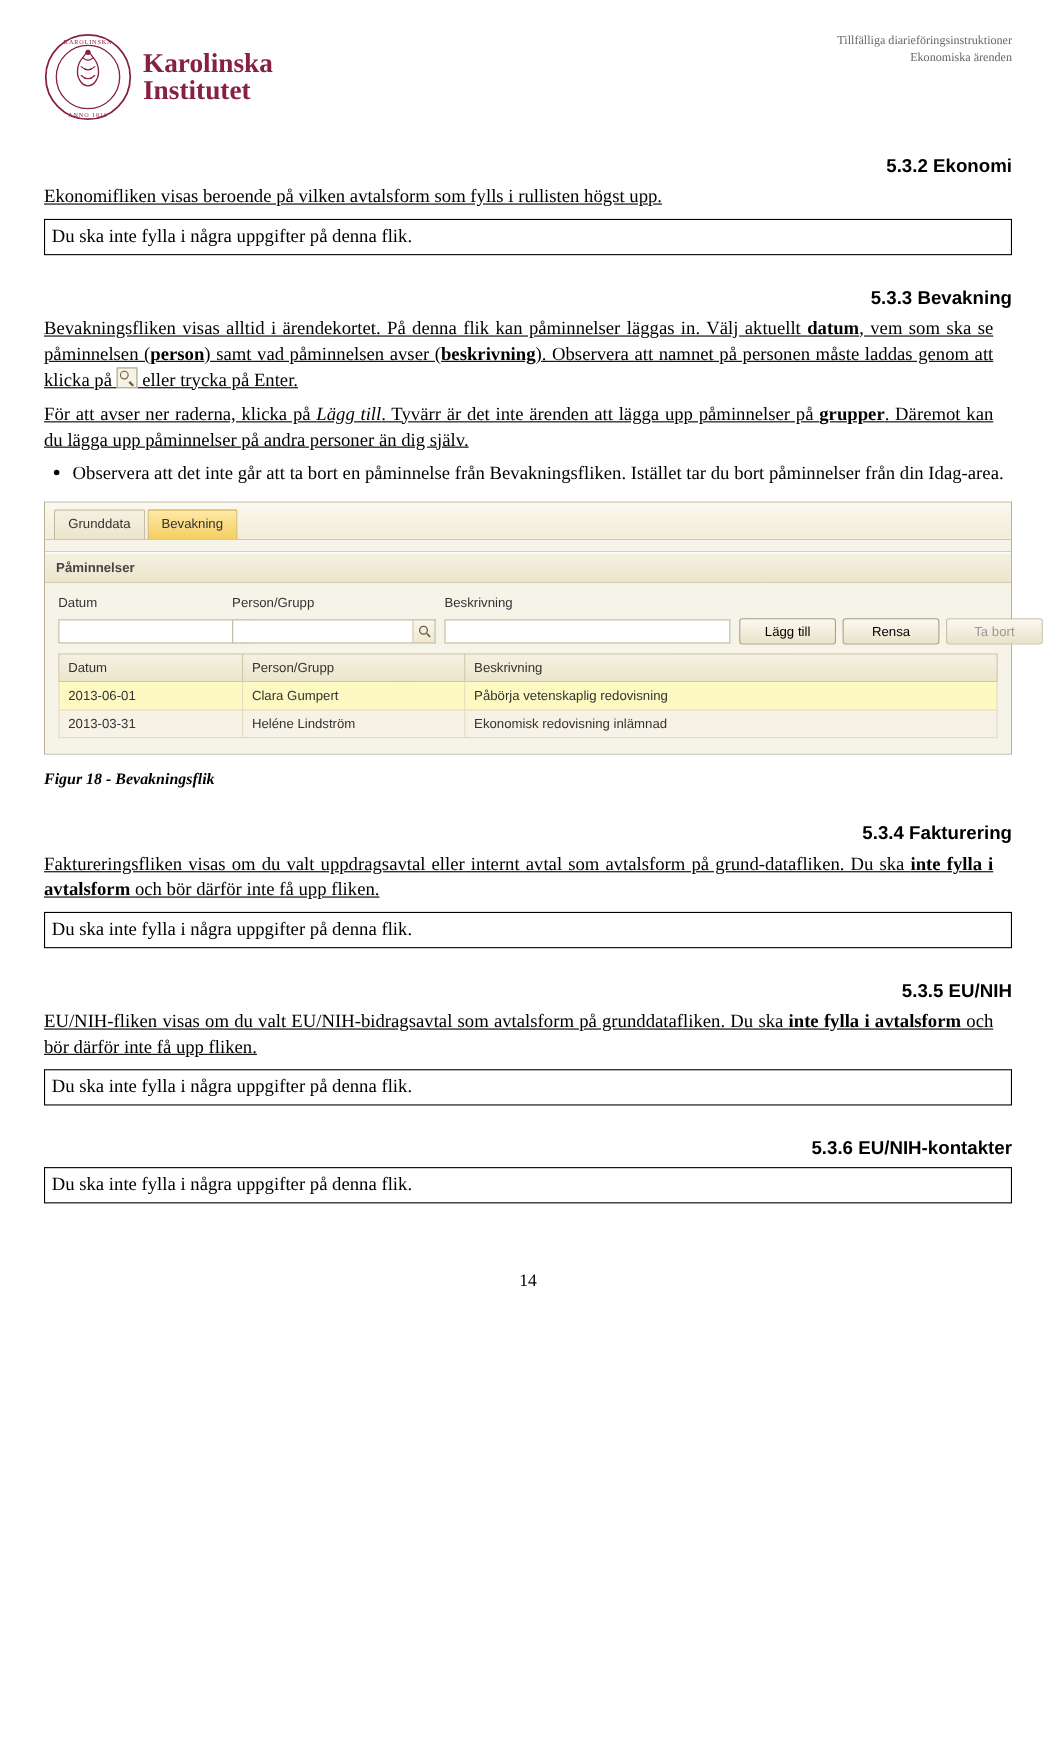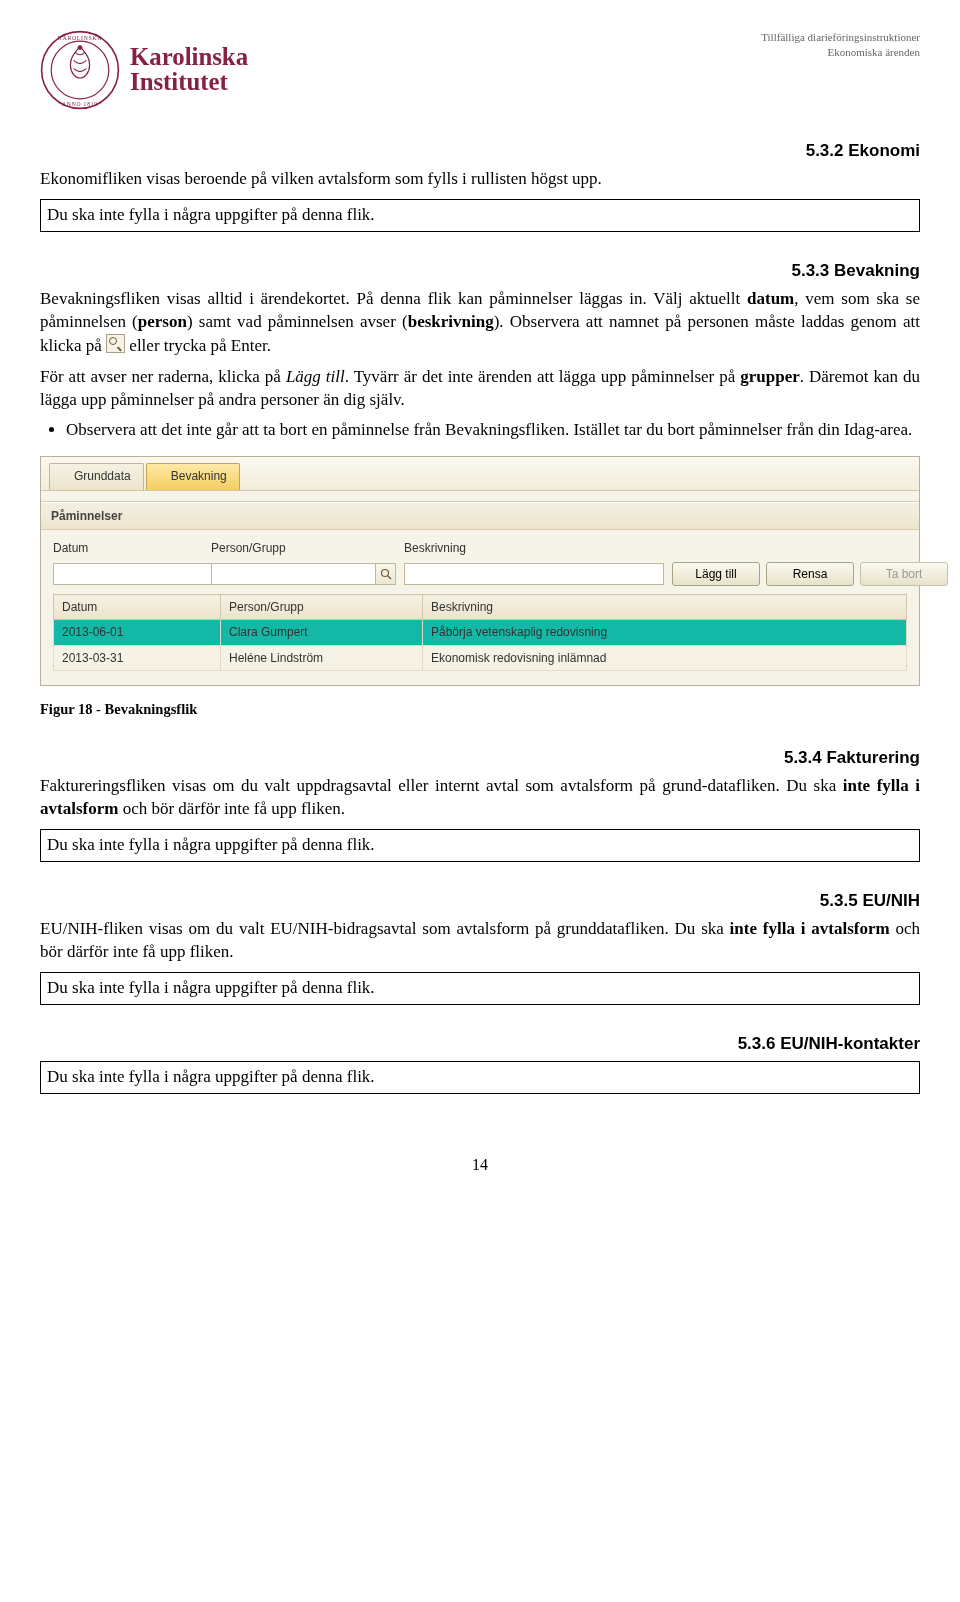--- a/index.html
+++ b/index.html
@@ -3,50 +3,50 @@
 <meta charset="utf-8">
 <style>
   body { margin:0; font-family:"Times New Roman", Times, serif; background:#fff; color:#000; font-size:17px; line-height:1.35; }
   .page { width:880px; margin:0 auto; padding:30px 40px 60px 40px; position:relative; }
   .header-row { display:flex; justify-content:space-between; align-items:flex-start; margin-bottom:30px; }
   .header-info { text-align:right; color:#666; font-size:11px; }
   .logo-block { display:flex; align-items:center; gap:8px; }
   .seal-svg { width:80px; height:80px; }
   .h3 { font-family:Arial, sans-serif; font-weight:bold; font-size:17px; margin:28px 0 5px 0;text-align:right; }
   .h3:first-of-type { margin-top:24px; }
-  .para { margin:0 0 8px 0; text-align:justify; }
+  .para { margin:0 17px 8px 0; text-align:justify;text-decoration:underline; }
   .boxed { border:1px solid #000; padding:4px 6px; margin:4px 0 18px 0; }
   ul.bullet { margin:0 0 14px 0; padding-left:26px; }
   ul.bullet li { margin:0 0 6px 0; text-align:justify; }
   .italic { font-style:italic; }
   .bold { font-weight:bold; }
-  .caption { font-weight:bold; font-size:14.5px; margin:14px 0 22px 0; }
+  .caption { font-style:italic; font-weight:bold; font-size:14.5px; margin:14px 0 22px 0; }
   .inline-icon { display:inline-block; width:17px; height:17px; vertical-align:-2px; border:1px solid #a8a08b; background:#f6f2e5; position:relative; }
   .inline-icon::after { content:""; position:absolute; width:8px; height:8px; border:1.5px solid #6a5c3c; border-radius:50%; top:2px; left:2px; box-sizing:border-box; }
   .inline-icon::before { content:""; position:absolute; width:5px; height:1.5px; background:#6a5c3c; bottom:2px; right:2px; transform:rotate(45deg); }
 
   
   .ui { margin:10px 0 6px 0; border:1px solid #b8b198; font-family:Tahoma,Arial,sans-serif; font-size:12px; color:#333; }
   .ui-tabs { background:linear-gradient(#fbf8ef,#f1edd9); border-bottom:1px solid #cfc8ae; padding:6px 8px 0 8px; display:flex; gap:2px; }
-  .ui-tab { padding:4px 12px 5px 24px; border:1px solid #bfb89d; border-bottom:none; border-radius:2px 2px 0 0; background:linear-gradient(#f5f1e2,#ece5cb); cursor:pointer; }
+  .ui-tab { padding:4px 12px 5px 12px; border:1px solid #bfb89d; border-bottom:none; border-radius:2px 2px 0 0; background:linear-gradient(#f5f1e2,#ece5cb); cursor:pointer; }
   .ui-tab.active { background:linear-gradient(#ffe9a6,#f5ce62); border-color:#c7a64b; font-weight:normal; }
   .ui-section-hd { background:linear-gradient(#f4f0e2,#ece5cc); border-top:1px solid #fff; border-bottom:1px solid #d3ccb1; padding:5px 10px; font-weight:bold; color:#444; }
   .ui-body { padding:10px 12px 14px 12px; background:#f6f3e8; }
   .ui-cols { display:grid; grid-template-columns:150px 185px 260px 1fr; gap:8px; align-items:center; margin-bottom:6px; }
   .ui-label { color:#333; }
   .ui-input-wrap { display:flex; align-items:stretch; }
   .ui-input { flex:1; border:1px solid #bfb89d; background:#fff; height:22px; box-sizing:border-box; padding:0 4px; font:inherit; }
   .ui-icn-btn { width:22px; height:22px; border:1px solid #bfb89d; border-left:none; background:linear-gradient(#faf6ea,#eee8d2); display:flex; align-items:center; justify-content:center; box-sizing:border-box; cursor:pointer; }
   .ui-icn-btn svg { width:12px; height:12px; }
   .ui-buttons { display:flex; gap:6px; justify-content:flex-end; }
   .ui-btn { border:1px solid #a8a387; background:linear-gradient(#fbf9f1,#e9e2c9); padding:3px 0; width:88px; border-radius:3px; text-align:center; cursor:pointer; font:inherit; }
   .ui-btn.disabled { color:#999; border-color:#c6c2ad; cursor:default; }
   .ui-table { width:100%; border-collapse:collapse; margin-top:8px; }
   .ui-table th { text-align:left; font-weight:normal; background:linear-gradient(#f5f1e3,#ece5cb); border:1px solid #cfc8ae; padding:4px 8px; color:#333; }
-  .ui-table td { border:1px solid #e2dcc5; padding:4px 8px; background:#14b8a6; }
+  .ui-table td { border:1px solid #e2dcc5; padding:4px 8px; background:#fef9c3; }
   .ui-table tr.alt td { background:#f6f2e5; }
   .footer-page { text-align:center; margin-top:60px; font-family:"Times New Roman", serif; font-size:16px; }
 </style>
 </head>
 <body>
 
 <div class="page">
 
   <div class="header-row">
     <div class="logo-block">

